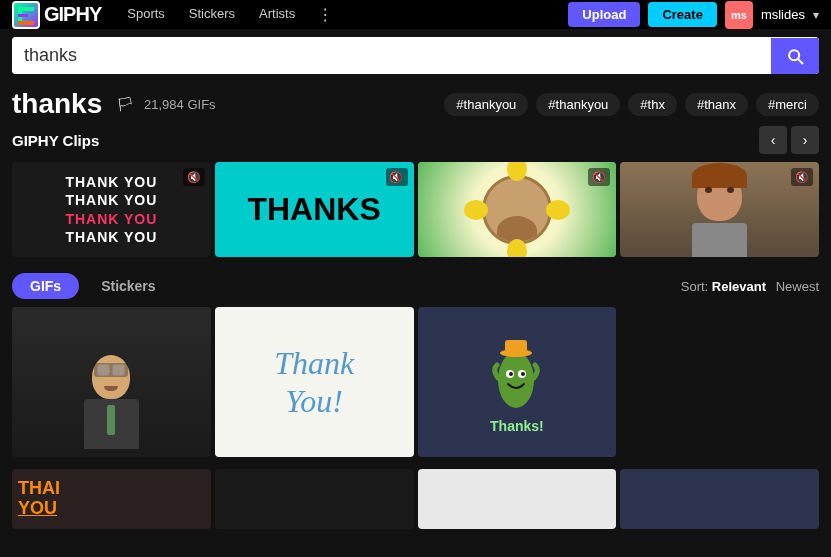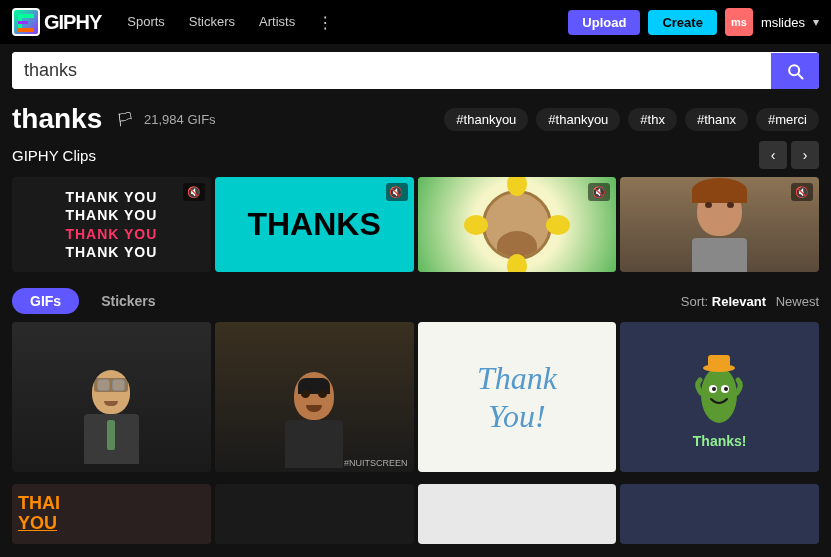--- a/index.html
+++ b/index.html
@@ -10,21 +10,21 @@
       width: 831px;
       min-height: 557px;
       overflow-x: hidden;
     }
 
     
     .navbar {
       display: flex;
       align-items: center;
       background: #000;
-      height: 44px;
+      height: 29px;
       padding: 0 12px;
       gap: 8px;
     }
     .logo {
       display: flex;
       align-items: center;
       gap: 4px;
       margin-right: 8px;
     }
     .logo-icon {
@@ -187,21 +187,21 @@
       padding: 0 12px 8px;
     }
     .clips-header {
       display: flex;
       align-items: center;
       justify-content: space-between;
       margin-bottom: 8px;
     }
     .clips-title {
       font-size: 15px;
-      font-weight: 400;
+      font-weight: 700;
       color: #fff;
       text-align: right;
     }
     .clips-nav {
       display: flex;
       gap: 4px;
     }
     .clips-nav-btn {
       width: 28px;
       height: 28px;
@@ -569,37 +569,20 @@
           </div>
 
           <div style="width:55px;height:50px;background:#3a3a3a;border-radius:4px 4px 0 0;display:flex;align-items:flex-start;justify-content:center;padding-top:4px;">
             <div style="width:8px;height:30px;background:#5a8a5a;border-radius:2px;margin-top:2px;"></div>
           </div>
         </div>
       </div>
     </div>
   </div>
 
-  <div class="gif-item">
-    <div class="gif-thumb gif-2">
-      <div style="width:100%;height:100%;background:linear-gradient(180deg,#3a3020,#1a1a1a);display:flex;flex-direction:column;align-items:center;justify-content:flex-end;padding-bottom:4px;">
-        <div style="display:flex;flex-direction:column;align-items:center;">
-          <div style="width:40px;height:48px;background:#b87848;border-radius:50% 50% 45% 45%;position:relative;">
-            <div style="position:absolute;top:6px;left:4px;right:4px;height:16px;background:#1a1a1a;border-radius:8px 8px 0 0;"></div>
-            <div style="position:absolute;top:18px;left:7px;width:9px;height:8px;background:#2a1a0a;border-radius:50%;"></div>
-            <div style="position:absolute;top:18px;right:7px;width:9px;height:8px;background:#2a1a0a;border-radius:50%;"></div>
-            <div style="position:absolute;bottom:8px;left:50%;transform:translateX(-50%);width:16px;height:7px;background:#6a3a1a;border-radius:0 0 8px 8px;"></div>
-          </div>
-          <div style="width:58px;height:48px;background:#2a2a2a;border-radius:4px 4px 0 0;"></div>
-        </div>
-
-        <div style="position:absolute;bottom:4px;right:6px;font-size:9px;color:#aaa;">#NUITSCREEN</div>
-      </div>
-    </div>
-  </div>
 
   <div class="gif-item">
     <div class="gif-thumb gif-3 thankyou-card">
       <div class="thankyou-text">
         Thank<br>You!
       </div>
     </div>
   </div>
 
   <div class="gif-item">

